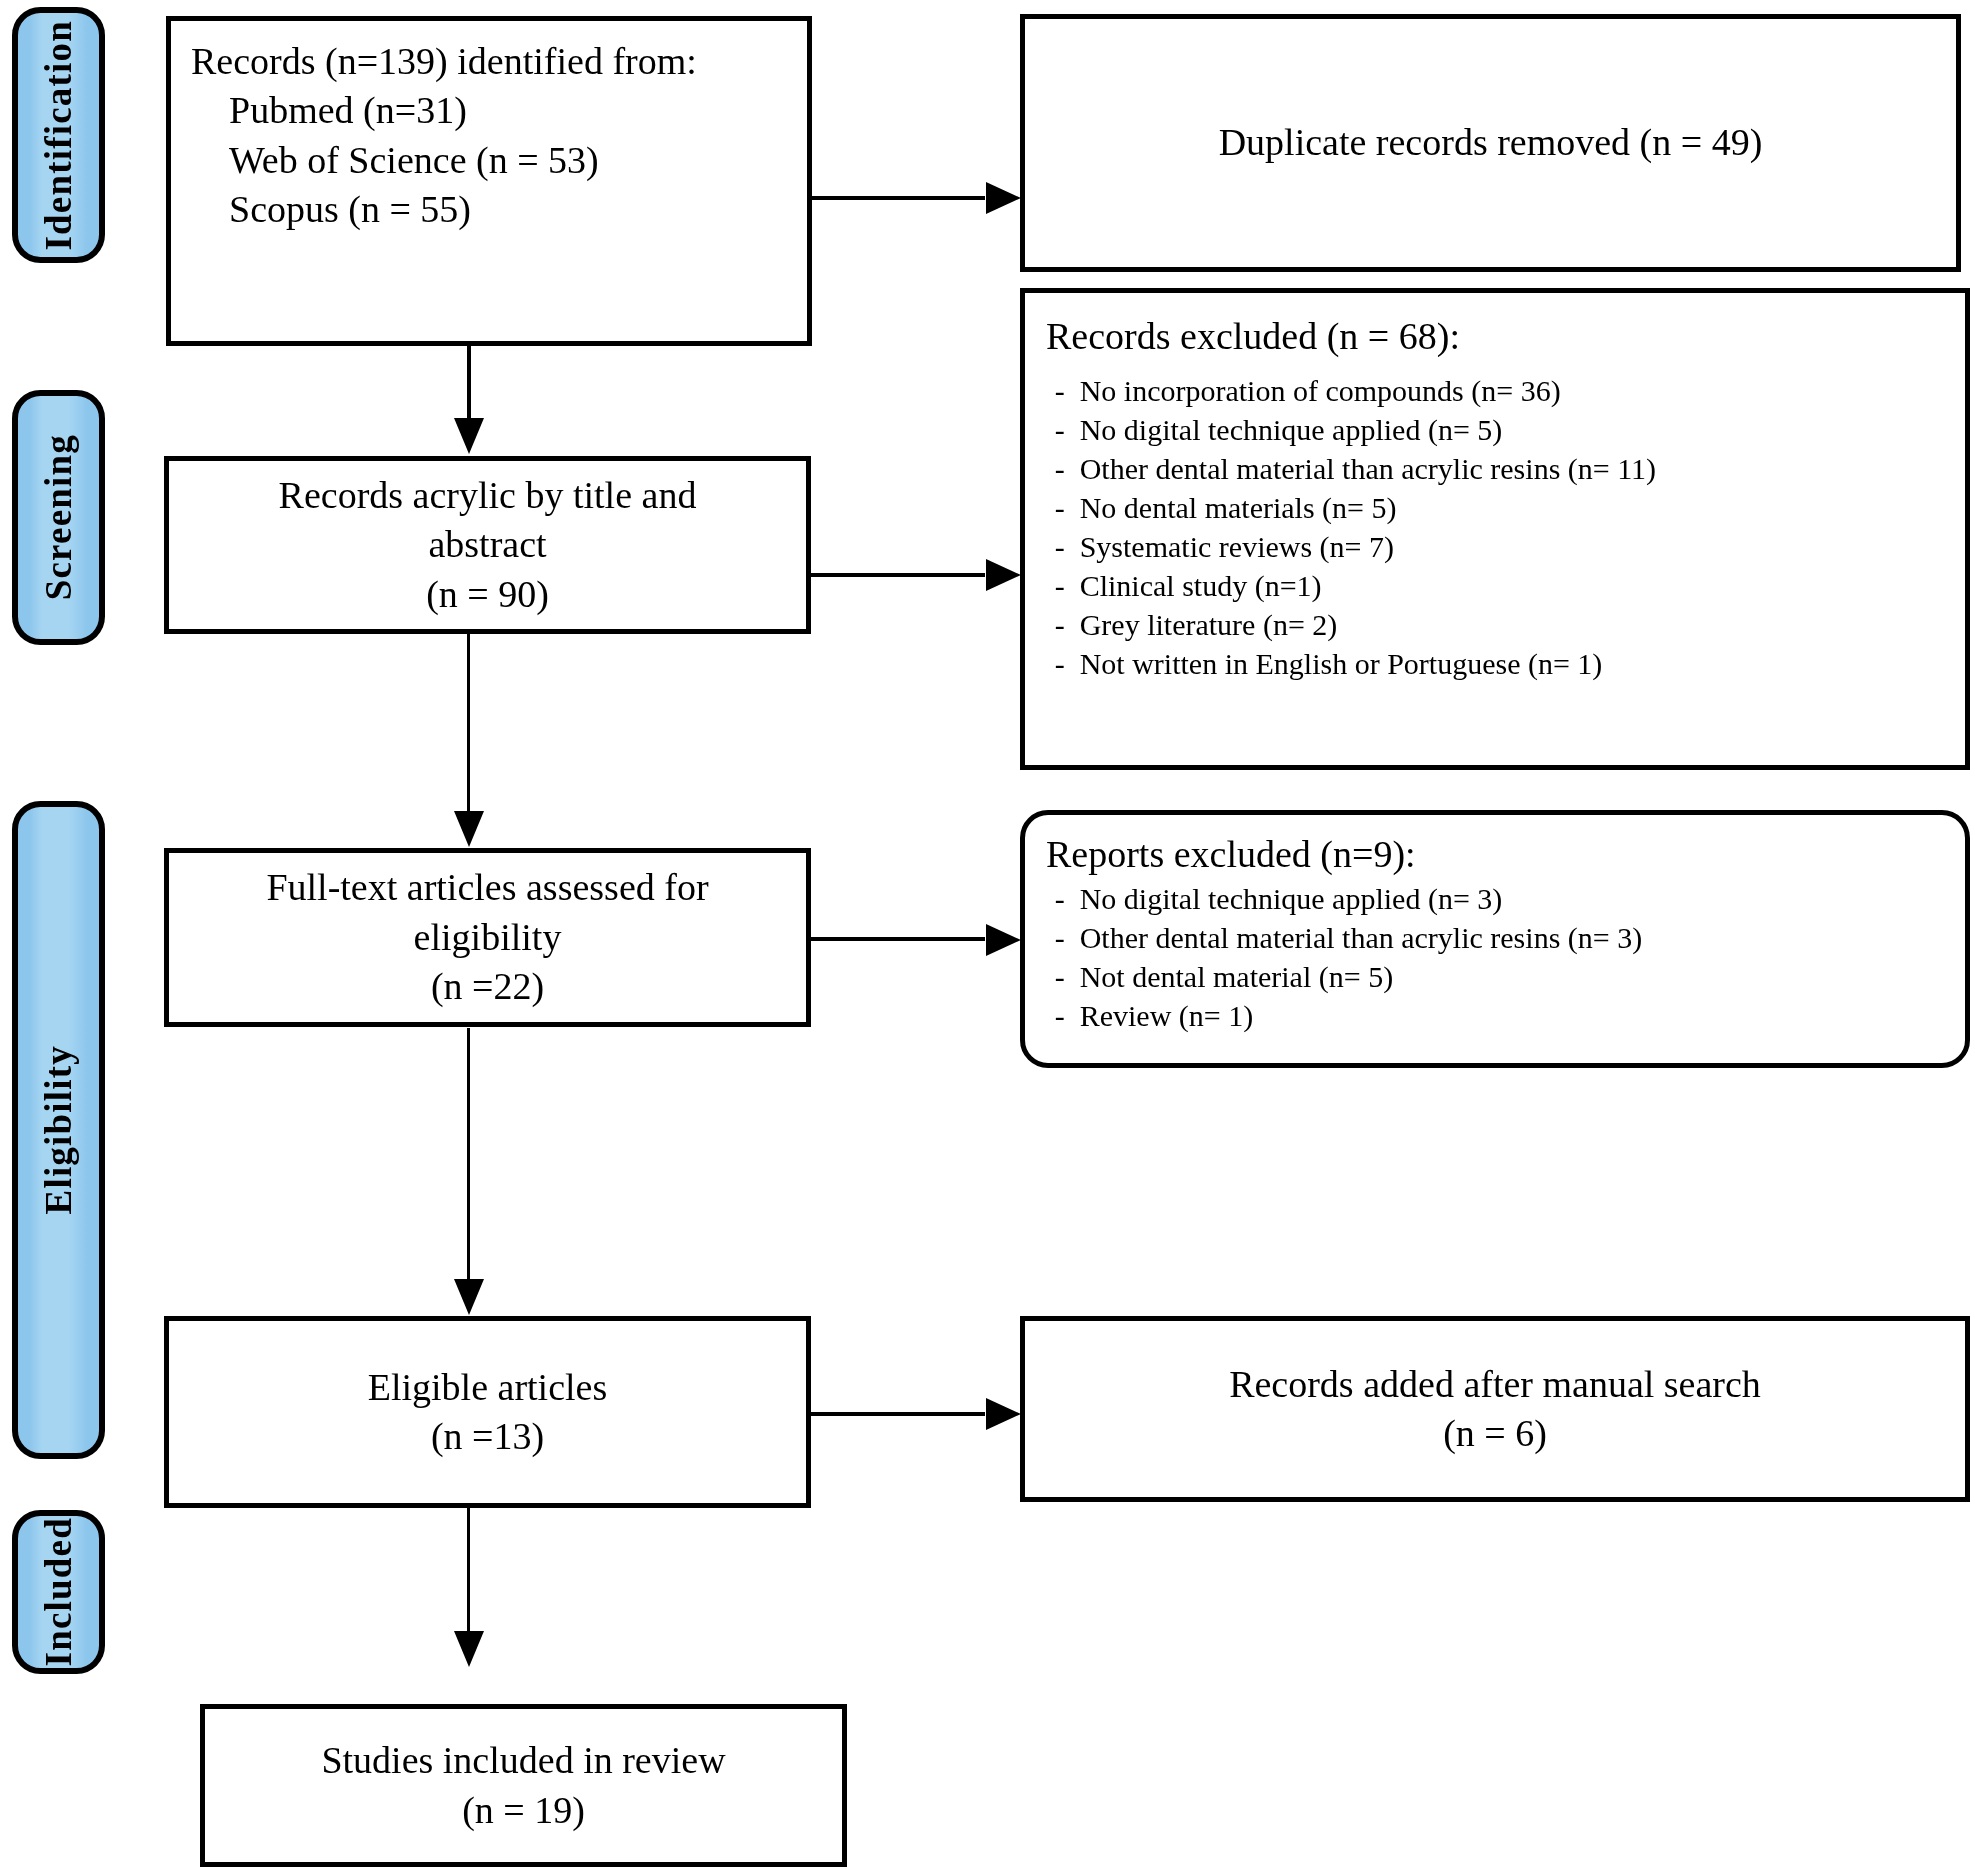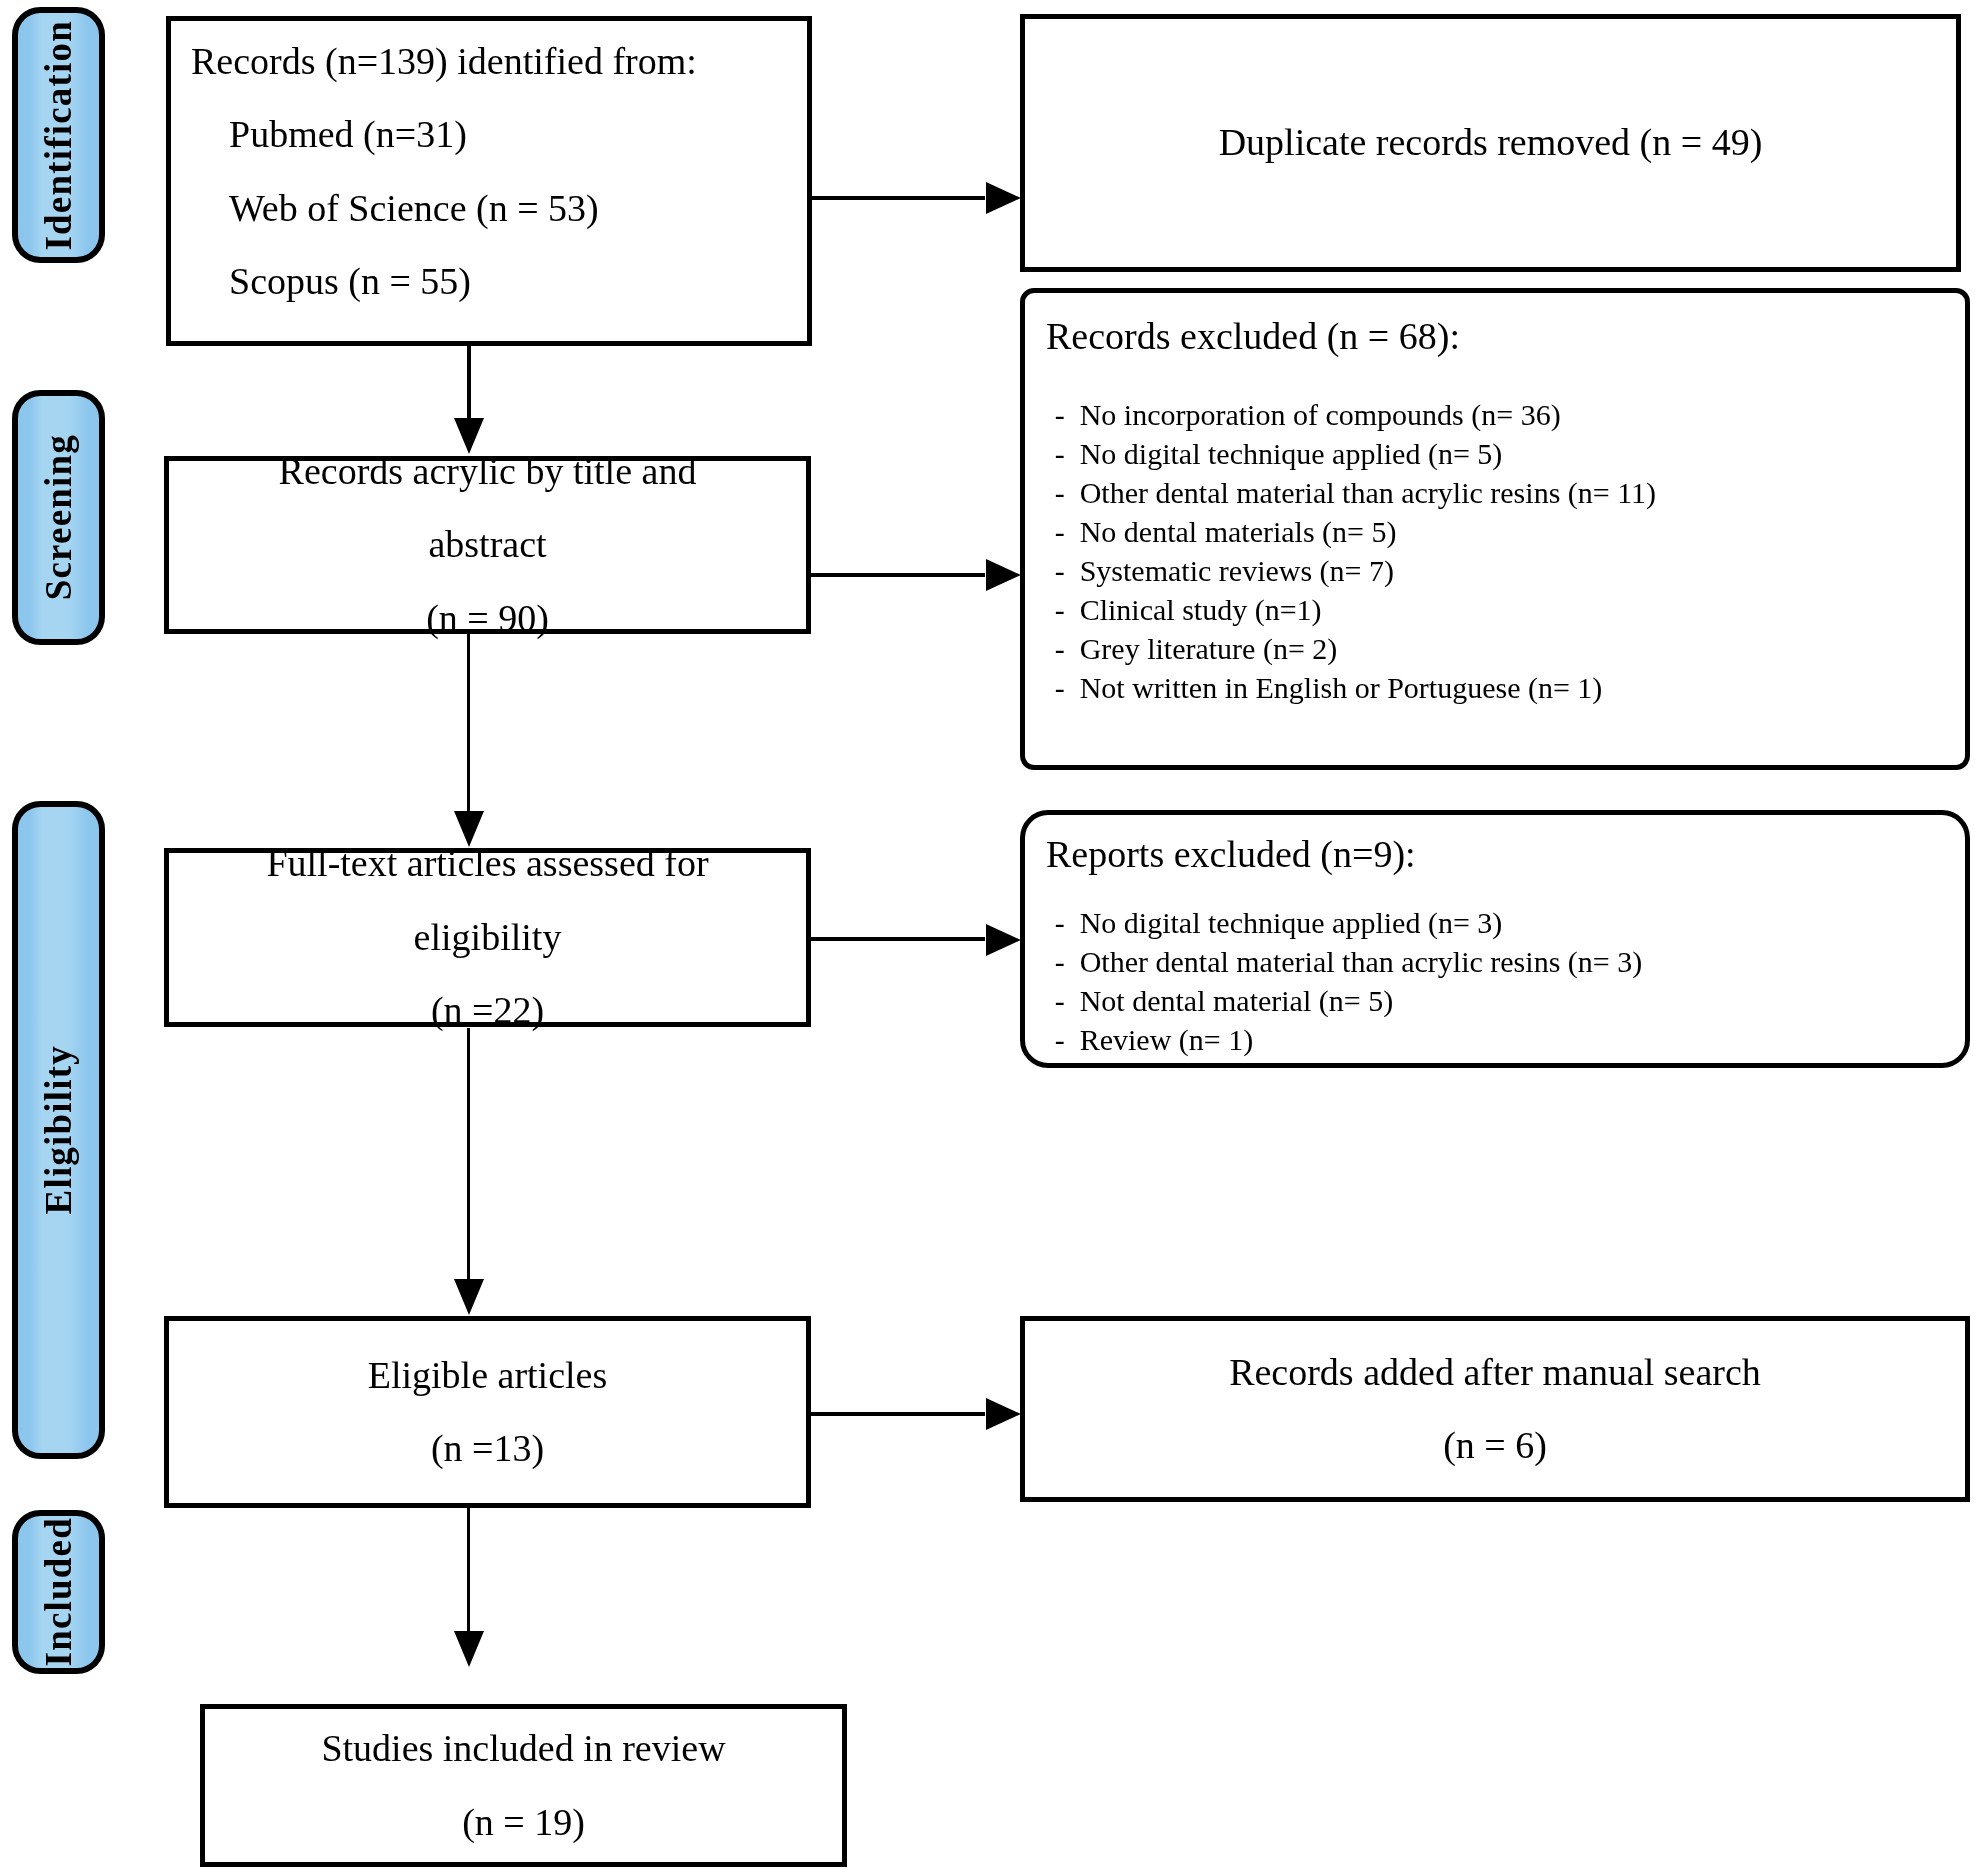--- a/index.html
+++ b/index.html
@@ -48,21 +48,20 @@
   
   .flow-box {
     position: absolute;
     box-sizing: border-box;
     border: 5.6px solid #000000;
     background: #ffffff;
     display: flex;
     flex-direction: column;
     justify-content: center;
     color: #000000;
-    gap: 24px;
   }
   .flow-box.center-text { align-items: center; text-align: center; }
   .flow-box.left-text   { align-items: flex-start; text-align: left; }
 
   .bx-line {
     font-size: 38px;
     line-height: 1.30;
     white-space: pre;
   }
   .bx-head {
@@ -137,21 +136,21 @@
     <div class="bx-head">Records (n=139) identified from:</div>
     <div class="bx-line bx-sub">Pubmed (n=31)</div>
     <div class="bx-line bx-sub">Web of Science (n = 53)</div>
     <div class="bx-line bx-sub">Scopus (n = 55)</div>
   </div>
 
   <div class="flow-box center-text" id="box-duplicates" style="left:1020px; top:13.6px; width:941px; height:258px;">
     <div class="bx-line">Duplicate records removed (n = 49)</div>
   </div>
 
-  <div class="flow-box left-text" id="box-records-excluded" style="left:1020px; top:288px; width:950px; height:482px;border-radius:14px;">
+  <div class="flow-box left-text" id="box-records-excluded" style="left:1020px; top:288px; width:950px; height:482px;">
     <div class="bx-head">Records excluded (n = 68):</div>
     <div class="bx-bullets">
       <span class="bx-bullet">-  No incorporation of compounds (n= 36)</span>
       <span class="bx-bullet">-  No digital technique applied (n= 5)</span>
       <span class="bx-bullet">-  Other dental material than acrylic resins (n= 11)</span>
       <span class="bx-bullet">-  No dental materials (n= 5)</span>
       <span class="bx-bullet">-  Systematic reviews (n= 7)</span>
       <span class="bx-bullet">-  Clinical study (n=1)</span>
       <span class="bx-bullet">-  Grey literature (n= 2)</span>
       <span class="bx-bullet">-  Not written in English or Portuguese (n= 1)</span>

